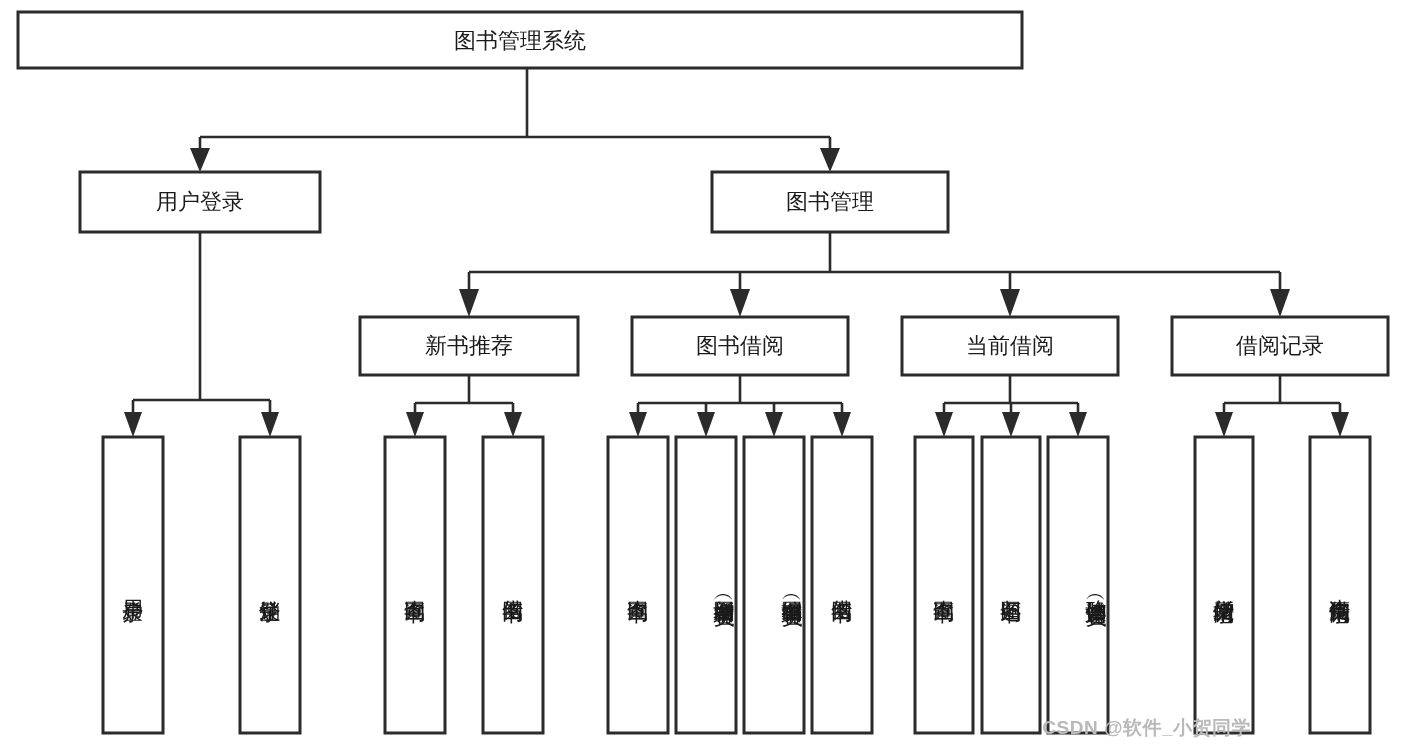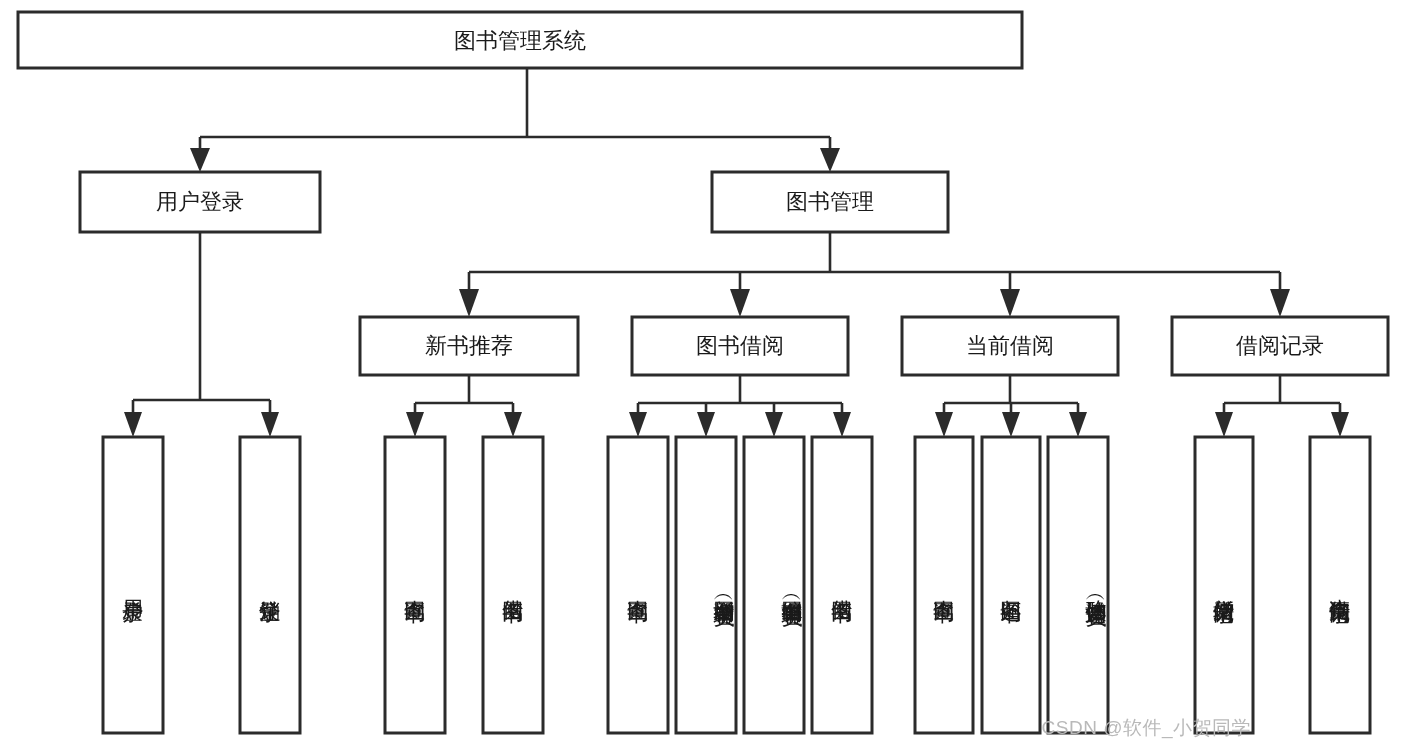--- a/index.html
+++ b/index.html
@@ -52,20 +52,21 @@
   .watermark {
     position: absolute;
     right: 12px;
     bottom: 6px;
     font-family: "Liberation Sans", "DejaVu Sans", sans-serif;
     font-size: 19px;
     color: #b9b9b9;
     white-space: nowrap;
     letter-spacing: 0.5px;
     pointer-events: none;
+    font-weight: bold;
   }
 </style>
 </head>
 <body>
 
 <div id="diagram-root">
 
   <svg class="diagram" viewBox="0 0 1405 747" xmlns="http://www.w3.org/2000/svg">
 
     <g>

